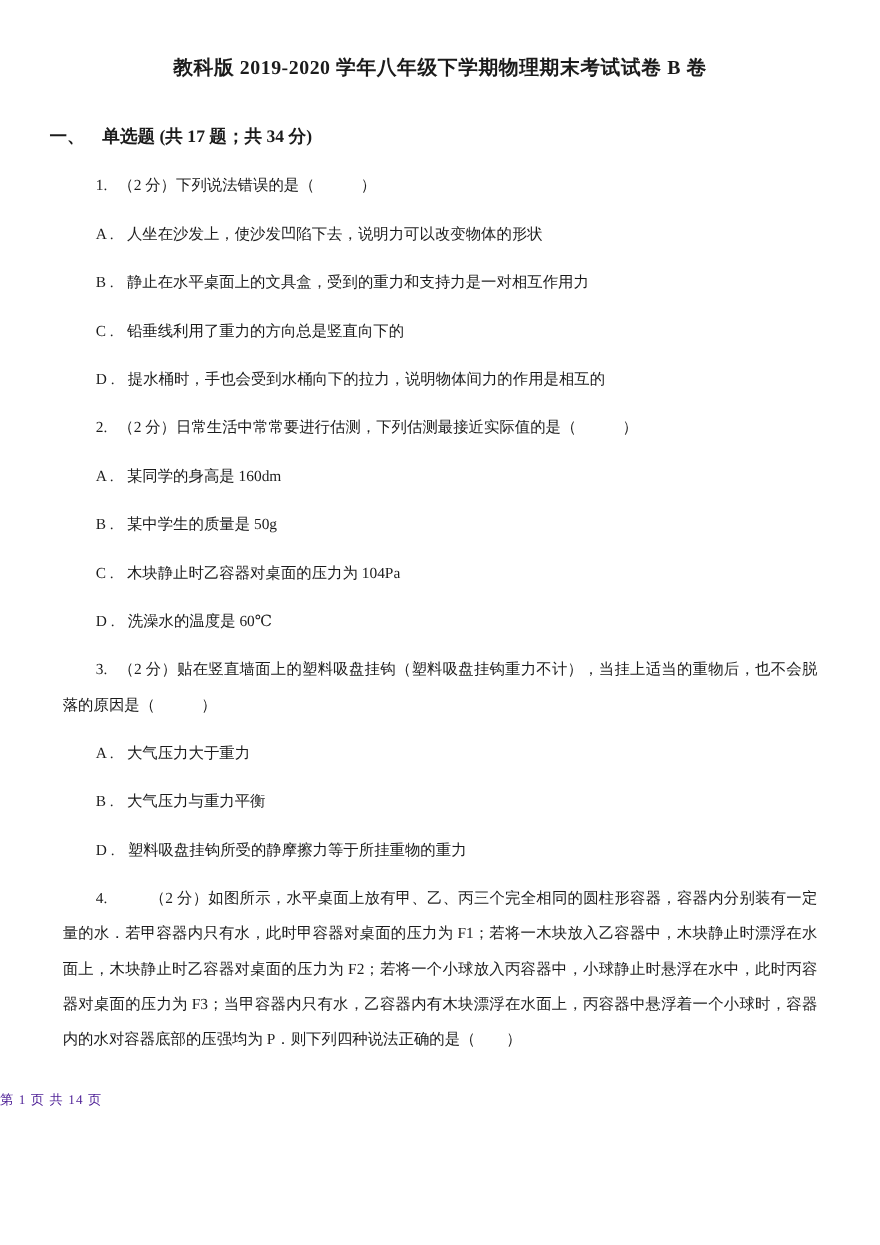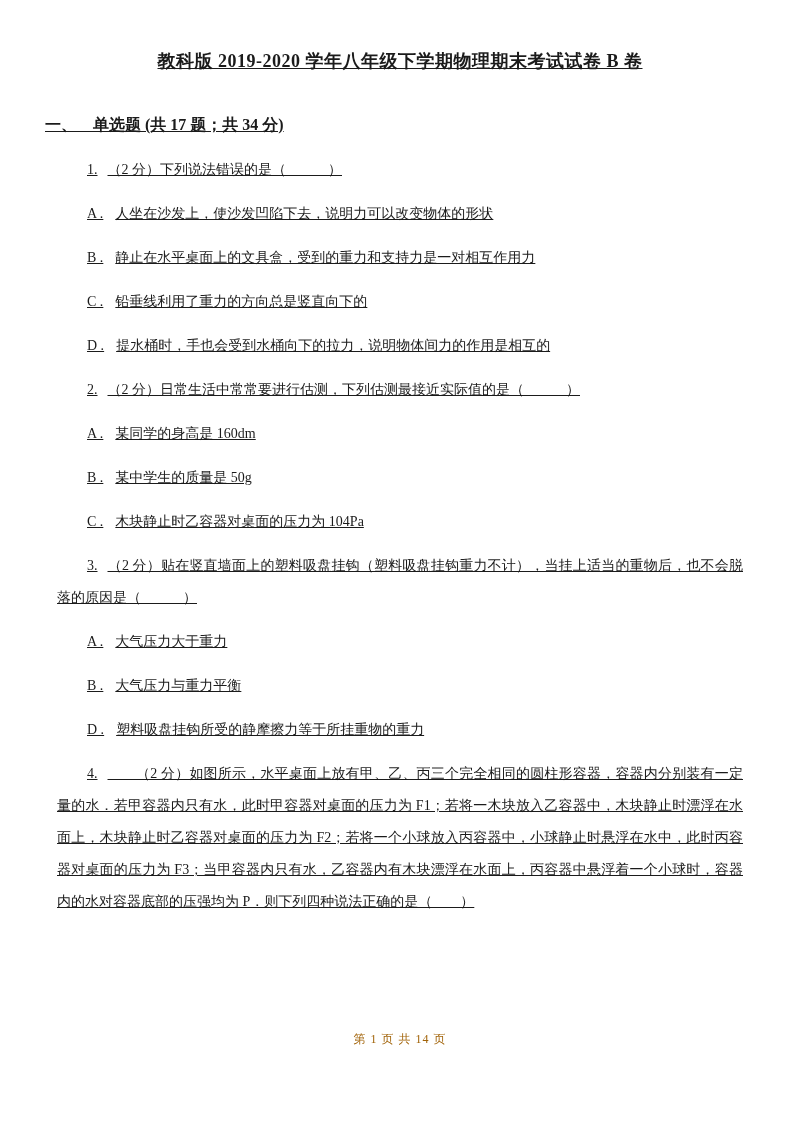--- a/index.html
+++ b/index.html
@@ -7,21 +7,20 @@
     width: 800px;
     height: 1132px;
     background: #ffffff;
     color: #1b1b1b;
     font-family: "Liberation Serif", "DejaVu Serif", serif;
     position: relative;
     overflow: hidden;
   }
   .page {
     padding: 48px 45px 0 45px;
-    text-decoration: underline;
   }
   .doc-title {
     margin: 0;
     text-align: center;
     font-size: 18px;
     font-weight: 700;
     line-height: 26px;
     letter-spacing: 0.5px;
     white-space: pre-wrap;
   }
@@ -46,26 +45,26 @@
     font-size: 14px;
     line-height: 32px;
     margin: 12px 0;
     padding-left: 30px;
     white-space: pre-wrap;
   }
   .q-num { margin-right: 10px; }
   .opt-label { margin-right: 12px; }
   .page-footer {
     position: absolute;
-    top: 1031px;
+    top: 992px;
     left: 0;
     width: 100%;
-    text-align: center;
+    text-align: left;
     font-size: 12px;
-    color: #a16207;
+    color: #4c1d95;
     letter-spacing: 1px;
   }
 </style>
 </head>
 <body>
 
 <div class="page">
   <h1 class="doc-title">教科版 2019-2020 学年八年级下学期物理期末考试试卷 B 卷</h1>
 
   <h2 class="section-heading">一、　单选题 (共 17 题；共 34 分)</h2>
@@ -73,20 +72,21 @@
   <div class="questions" id="questions">
       <p class="q-stem first"><span class="q-num">1.</span><span>（2 分）下列说法错误的是（　　　）</span></p>
       <p class="q-option"><span class="opt-label">A .</span><span>人坐在沙发上，使沙发凹陷下去，说明力可以改变物体的形状</span></p>
       <p class="q-option"><span class="opt-label">B .</span><span>静止在水平桌面上的文具盒，受到的重力和支持力是一对相互作用力</span></p>
       <p class="q-option"><span class="opt-label">C .</span><span>铅垂线利用了重力的方向总是竖直向下的</span></p>
       <p class="q-option"><span class="opt-label">D .</span><span>提水桶时，手也会受到水桶向下的拉力，说明物体间力的作用是相互的</span></p>
       <p class="q-stem"><span class="q-num">2.</span><span>（2 分）日常生活中常常要进行估测，下列估测最接近实际值的是（　　　）</span></p>
       <p class="q-option"><span class="opt-label">A .</span><span>某同学的身高是 160dm</span></p>
       <p class="q-option"><span class="opt-label">B .</span><span>某中学生的质量是 50g</span></p>
       <p class="q-option"><span class="opt-label">C .</span><span>木块静止时乙容器对桌面的压力为 104Pa</span></p>
+      <p class="q-option"><span class="opt-label">D .</span><span>洗澡水的温度是 60℃</span></p>
       <p class="q-stem"><span class="q-num">3.</span><span>（2 分）贴在竖直墙面上的塑料吸盘挂钩（塑料吸盘挂钩重力不计），当挂上适当的重物后，也不会脱落的原因是（　　　）</span></p>
       <p class="q-option"><span class="opt-label">A .</span><span>大气压力大于重力</span></p>
       <p class="q-option"><span class="opt-label">B .</span><span>大气压力与重力平衡</span></p>
       <p class="q-option"><span class="opt-label">D .</span><span>塑料吸盘挂钩所受的静摩擦力等于所挂重物的重力</span></p>
       <p class="q-stem"><span class="q-num">4.</span><span>　　（2 分）如图所示，水平桌面上放有甲、乙、丙三个完全相同的圆柱形容器，容器内分别装有一定量的水．若甲容器内只有水，此时甲容器对桌面的压力为 F1；若将一木块放入乙容器中，木块静止时漂浮在水面上，木块静止时乙容器对桌面的压力为 F2；若将一个小球放入丙容器中，小球静止时悬浮在水中，此时丙容器对桌面的压力为 F3；当甲容器内只有水，乙容器内有木块漂浮在水面上，丙容器中悬浮着一个小球时，容器内的水对容器底部的压强均为 P．则下列四种说法正确的是（　　）</span></p>
     </div>
 </div>
 
 <div class="page-footer">第 1 页 共 14 页</div>
 

